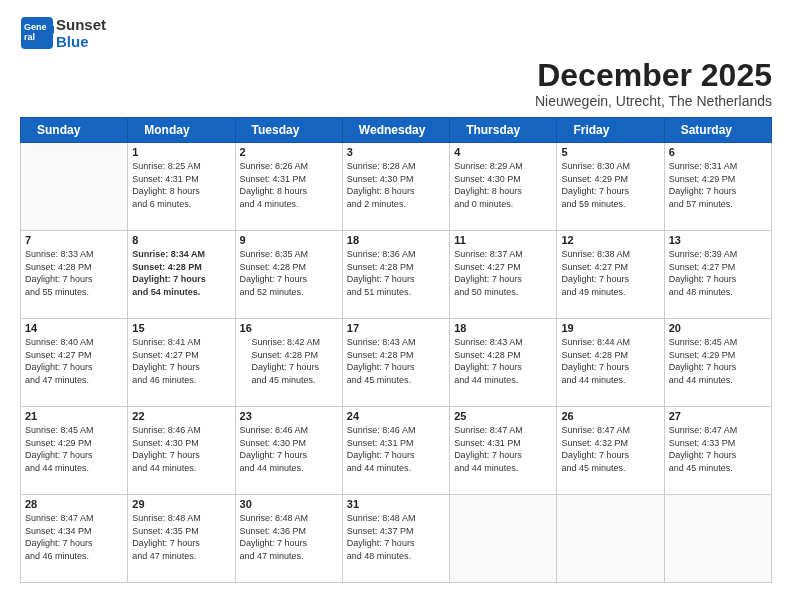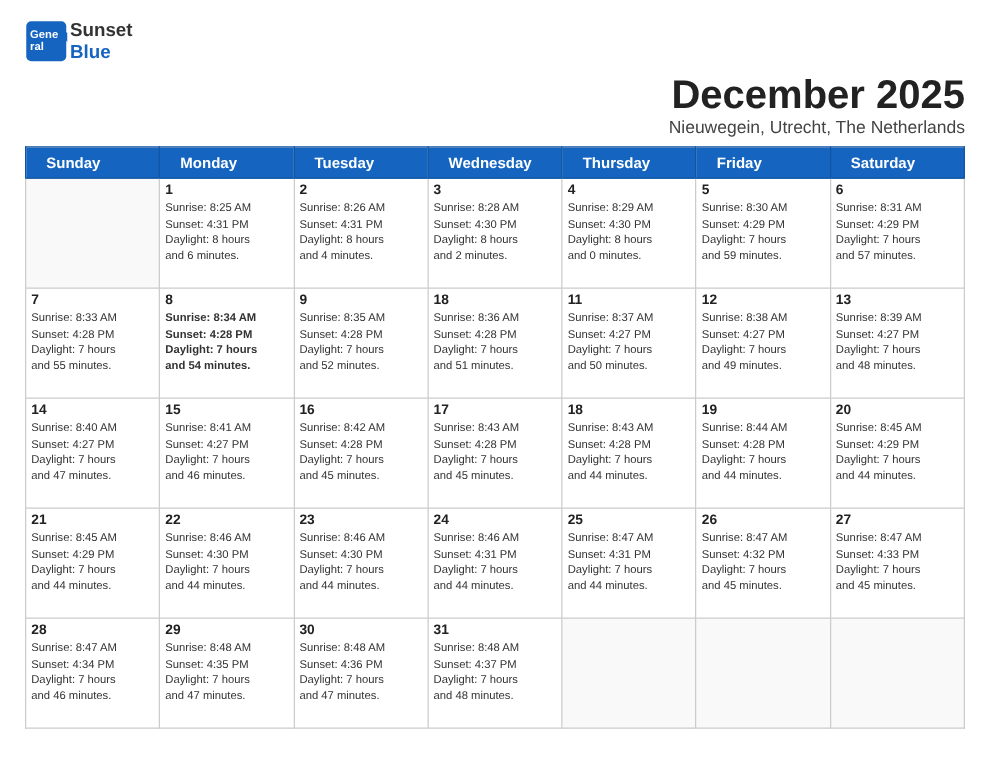--- a/index.html
+++ b/index.html
@@ -226,21 +226,21 @@
           </td>
           <td>
             <span class="day-num">15</span>
             <div class="day-info" style="white-space: pre-line;">Sunrise: 8:41 AM
 Sunset: 4:27 PM
 Daylight: 7 hours
 and 46 minutes.</div>
           </td>
           <td>
             <span class="day-num">16</span>
-            <div class="day-info" style="white-space: pre-line;">Sunrise: 8:42 AM
+            <div class="day-info" style="white-space: pre-line; margin-left: 12px;">Sunrise: 8:42 AM
 Sunset: 4:28 PM
 Daylight: 7 hours
 and 45 minutes.</div>
           </td>
           <td>
             <span class="day-num">17</span>
             <div class="day-info" style="white-space: pre-line;">Sunrise: 8:43 AM
 Sunset: 4:28 PM
 Daylight: 7 hours
 and 45 minutes.</div>

